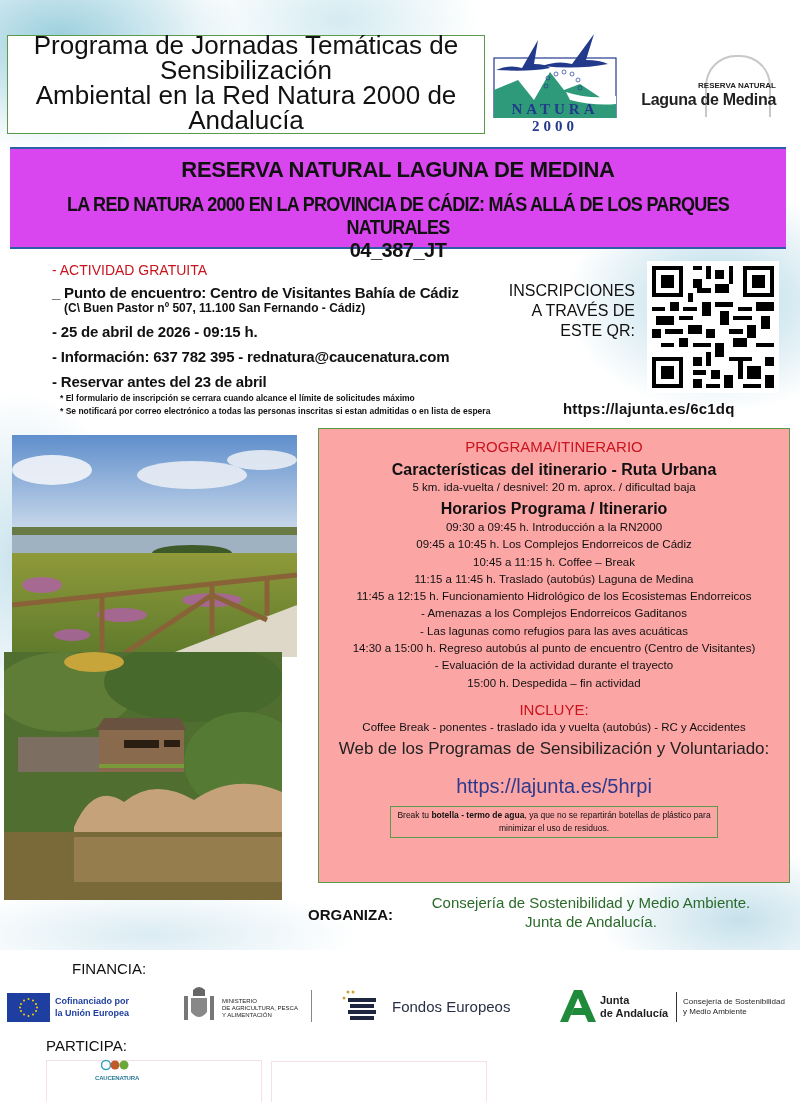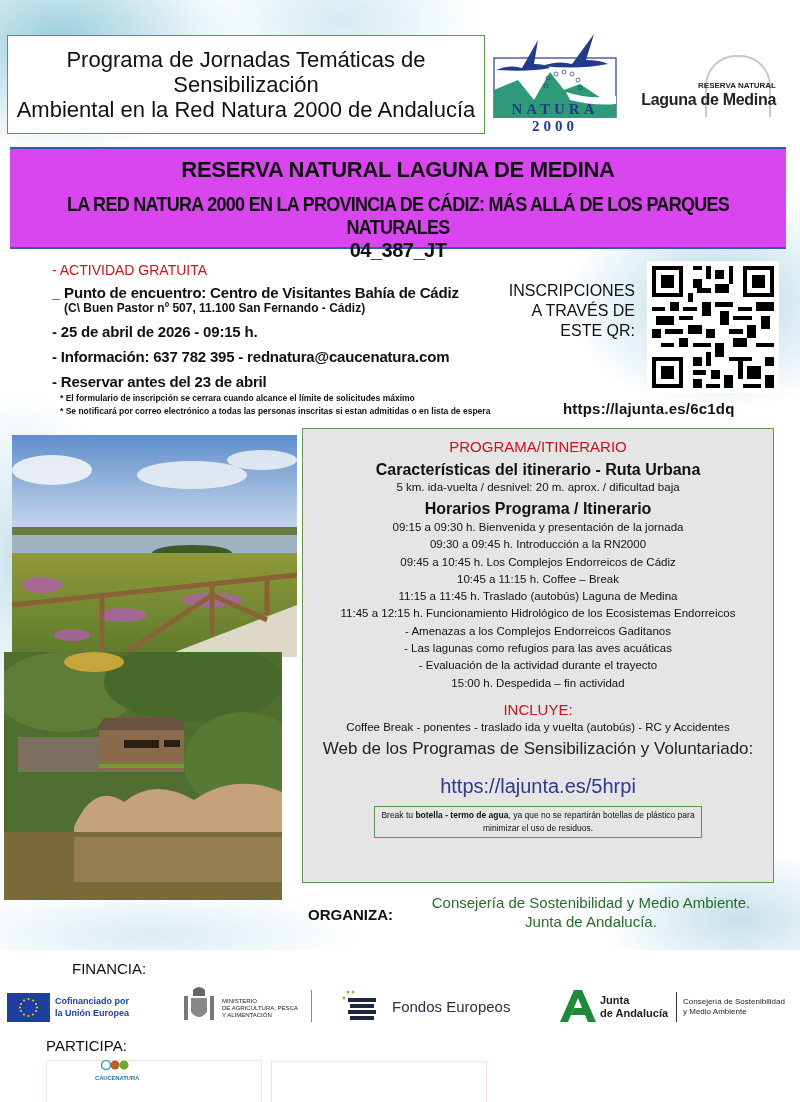--- a/index.html
+++ b/index.html
@@ -17,22 +17,22 @@
       radial-gradient(ellipse 160px 240px at 20px 560px, rgba(120,185,210,0.4), rgba(255,255,255,0) 70%),
       radial-gradient(ellipse 200px 100px at 740px 920px, rgba(140,195,215,0.5), rgba(255,255,255,0) 70%),
       radial-gradient(ellipse 300px 70px at 150px 935px, rgba(150,200,220,0.35), rgba(255,255,255,0) 70%);
   }
   .abs { position: absolute; }
 
   
   .header-box {
     left: 7px; top: 35px; width: 476px; height: 97px;
     background: #fff; border: 1.5px solid #5a9a4a;
-    display: flex; flex-direction: column; justify-content: center; align-items: center;
-    font-size: 22px; line-height: 25px; color: #111; text-align: center;
+    display: flex; flex-direction: column; justify-content: flex-end; align-items: center;
+    font-size: 26px; line-height: 25px; color: #111; text-align: center;
   }
   .natura-logo { left: 490px; top: 30px; width: 130px; height: 105px; }
   .natura-text {
     position: absolute; left: 0; right: 0; bottom: 0; text-align: center;
     font-family: "Liberation Serif", serif; font-size: 15px; letter-spacing: 4px; color: #233a8c; font-weight: bold;
   }
   .reserva-logo { left: 640px; top: 55px; width: 150px; height: 60px; }
   .reserva-small { position: absolute; right: 14px; top: 26px; font-size: 8px; font-weight: bold; color: #222; }
   .reserva-big { position: absolute; right: 14px; top: 36px; font-size: 16px; font-weight: bold; color: #222; letter-spacing: -0.3px; }
   .reserva-arc {
@@ -63,21 +63,21 @@
   }
   .qr { left: 647px; top: 261px; width: 132px; height: 132px; background: #fff; }
   .qr-url { left: 563px; top: 400px; font-size: 15px; font-weight: bold; letter-spacing: 0.2px; }
 
   
   .photo1 { left: 12px; top: 435px; width: 285px; height: 222px; overflow: hidden; }
   .photo2 { left: 4px; top: 652px; width: 278px; height: 248px; overflow: hidden; }
 
   
   .program {
-    left: 302px; top: 428px; width: 470px; height: 453px; background: #e5e5e5;
+    left: 318px; top: 428px; width: 470px; height: 453px; background: #fca5a5;
     border: 1.5px solid #5a9a4a; text-align: center;
   }
   .prog-title { color: #c8141e; font-size: 15px; margin-top: 9px; }
   .prog-h { font-size: 16px; font-weight: bold; margin-top: 6px; }
   .prog-sub { font-size: 11.5px; margin-top: 2px; }
   .sched { font-size: 11.5px; line-height: 17.3px; margin-top: 1px; }
   .incluye { color: #c8141e; font-size: 15px; margin-top: 9px; }
   .incluye-txt { font-size: 11.5px; margin-top: 3px; }
   .web-h { font-size: 17px; margin-top: 6px; color: #222; }
   .web-url { font-size: 20px; color: #2d3a8c; margin-top: 16px; }
@@ -285,28 +285,28 @@
     <path d="M70 185 L278 185 L278 230 L70 230 Z" fill="#a88a5a" opacity="0.6"></path>
   </svg>
 </div>
 
 <div class="abs program">
   <div class="prog-title">PROGRAMA/ITINERARIO</div>
   <div class="prog-h">Características del itinerario - Ruta Urbana</div>
   <div class="prog-sub">5 km. ida-vuelta / desnivel: 20 m. aprox. / dificultad baja</div>
   <div class="prog-h" style="margin-top:7px">Horarios Programa / Itinerario</div>
   <div class="sched">
-    <div>09:15 a 09:30 h. Bienvenida y presentación de la jornada</div>
     <div>09:30 a 09:45 h. Introducción a la RN2000</div>
     <div>09:45 a 10:45 h. Los Complejos Endorreicos de Cádiz</div>
     <div>10:45 a 11:15 h. Coffee – Break</div>
     <div>11:15 a 11:45 h. Traslado (autobús) Laguna de Medina</div>
     <div>11:45 a 12:15 h. Funcionamiento Hidrológico de los Ecosistemas Endorreicos</div>
     <div>- Amenazas a los Complejos Endorreicos Gaditanos</div>
     <div>- Las lagunas como refugios para las aves acuáticas</div>
+    <div>14:30 a 15:00 h. Regreso autobús al punto de encuentro (Centro de Visitantes)</div>
     <div>- Evaluación de la actividad durante el trayecto</div>
     <div>15:00 h. Despedida – fin actividad</div>
   </div>
   <div class="incluye">INCLUYE:</div>
   <div class="incluye-txt">Coffee Break - ponentes - traslado ida y vuelta (autobús) - RC y Accidentes</div>
   <div class="web-h">Web de los Programas de Sensibilización y Voluntariado:</div>
   <div class="web-url">https://lajunta.es/5hrpi</div>
   <div class="bottle">
     <span>Break tu </span><b>botella - termo de agua</b><span>, ya que no se repartirán botellas de plástico para minimizar el uso de residuos.</span>
   </div>

